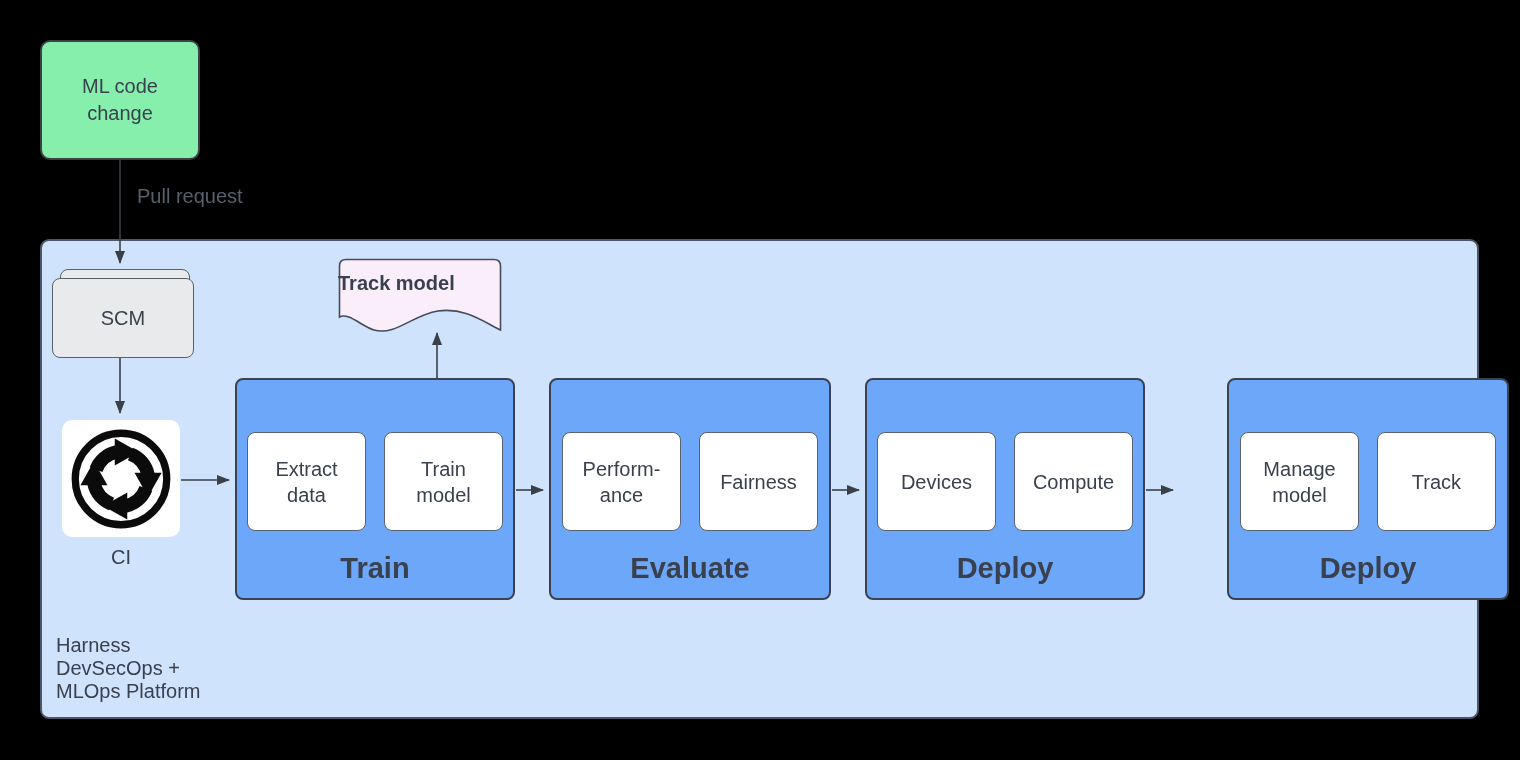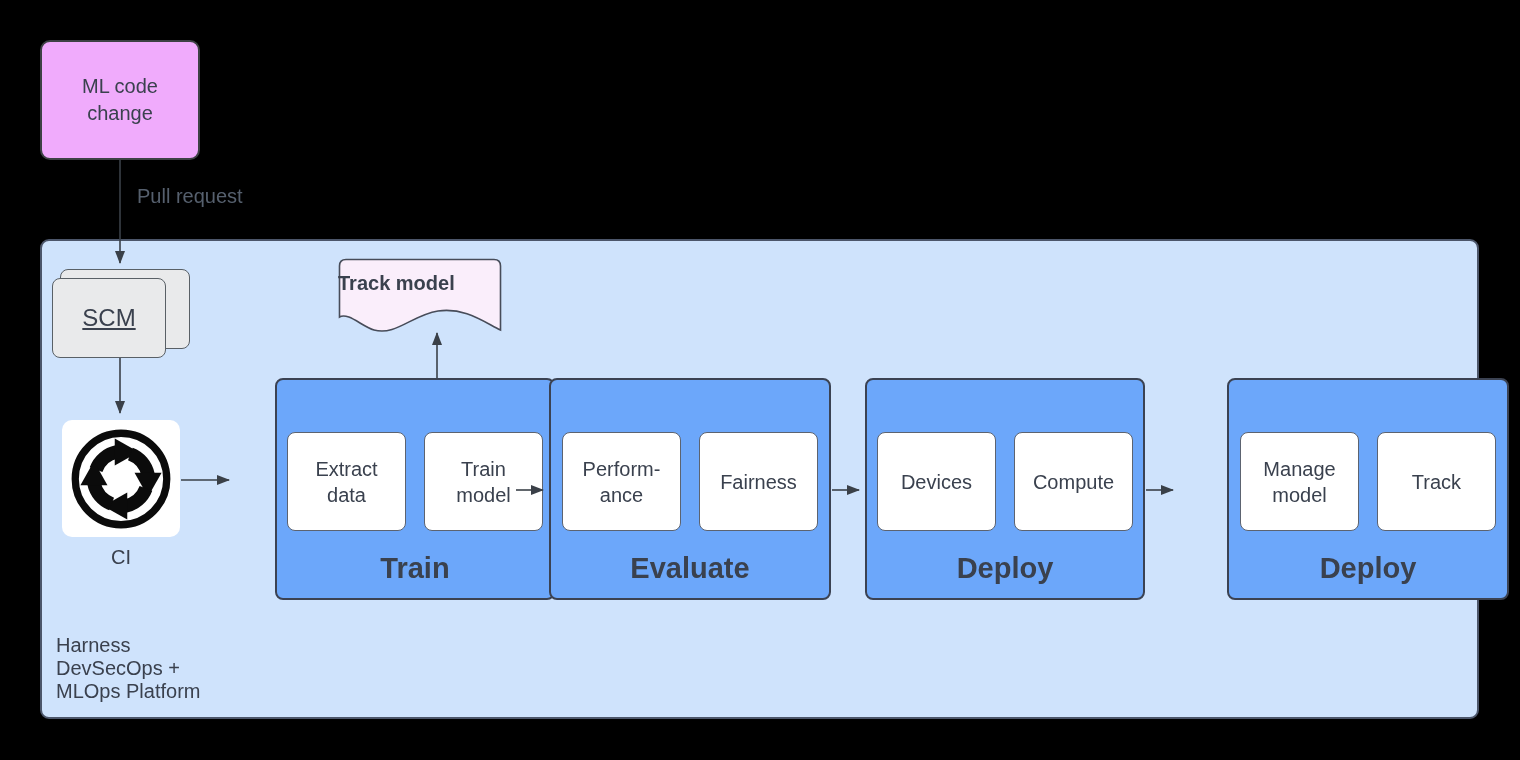--- a/index.html
+++ b/index.html
@@ -9,50 +9,50 @@
     font-family:"Liberation Sans", sans-serif; color:#3a414e; overflow:hidden;
   }
   .abs { position:absolute; }
   .node {
     display:flex; align-items:center; justify-content:center;
     text-align:center; white-space:pre-line;
   }
 
   #ml-code-change {
     left:40px; top:40px; width:160px; height:120px;
-    background:#f0abfc; border:2px solid #3d4144; border-radius:10px;
+    background:#86efac; border:2px solid #3d4144; border-radius:10px;
     font-size:20px; line-height:27px;
   }
   #pull-request-label { left:137px; top:185px; font-size:20px; color:#56606e; }
 
   #platform {
     left:40px; top:239px; width:1439px; height:480px;
     background:#cfe3fc; border:2px solid #4c566a; border-radius:9px;
   }
   #platform-label {
     left:56px; top:634px; font-size:20px; line-height:23px;
     white-space:pre-line; color:#3a414e;
   }
 
   .sheet { background:#e9eaeb; border:1.5px solid #596066; border-radius:8px; }
   #scm-back  { left:60px; top:269px; width:130px; height:80px; }
-  #scm-front { left:52px; top:278px; width:114px; height:80px; font-size:24px;text-decoration:underline; }
+  #scm-front { left:52px; top:278px; width:142px; height:80px; font-size:20px; }
 
   #ci-box { left:62px; top:420px; width:118px; height:117px; background:#ffffff; border-radius:10px;
             display:flex; align-items:center; justify-content:center; }
   #ci-label { left:62px; top:546px; width:118px; text-align:center; font-size:20px; }
 
   #track-doc { left:338px; top:258px; width:164px; height:78px; }
   #track-doc-label { left:338px; top:272px; width:164px; text-align:left; font-size:20px;font-weight:bold; }
 
   .stage {
     top:378px; height:222px; width:280px;
     background:#6ca7fa; border:2px solid #3b4252; border-radius:8px;
   }
-  #stage-train    { left:235px;margin-left:40px; }
+  #stage-train    { left:235px; }
   #stage-evaluate { left:549px;  width:282px;padding-left:28px; }
   #stage-deploy   { left:865px;  }
   #stage-monitor  { left:1179px; width:282px;margin-left:48px; }
   .stage-items {
     position:absolute; left:0; right:0; top:52px;
     display:flex; justify-content:center; gap:18px;
   }
   .stage-item {
     width:119px; height:99px; background:#ffffff;
     border:1.5px solid #5c6370; border-radius:8px;

